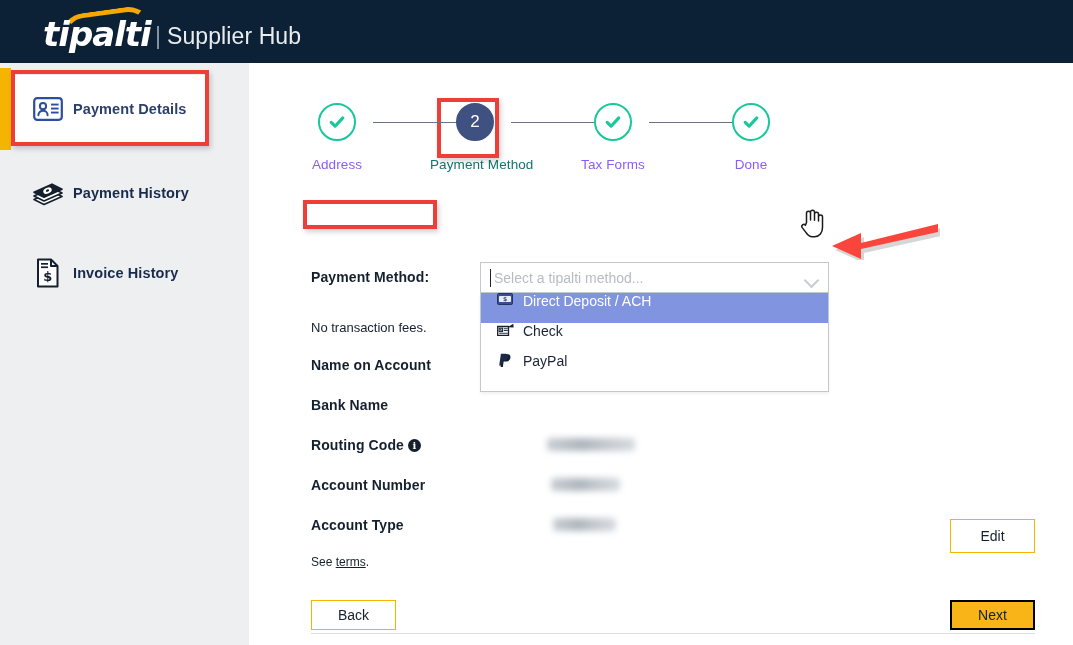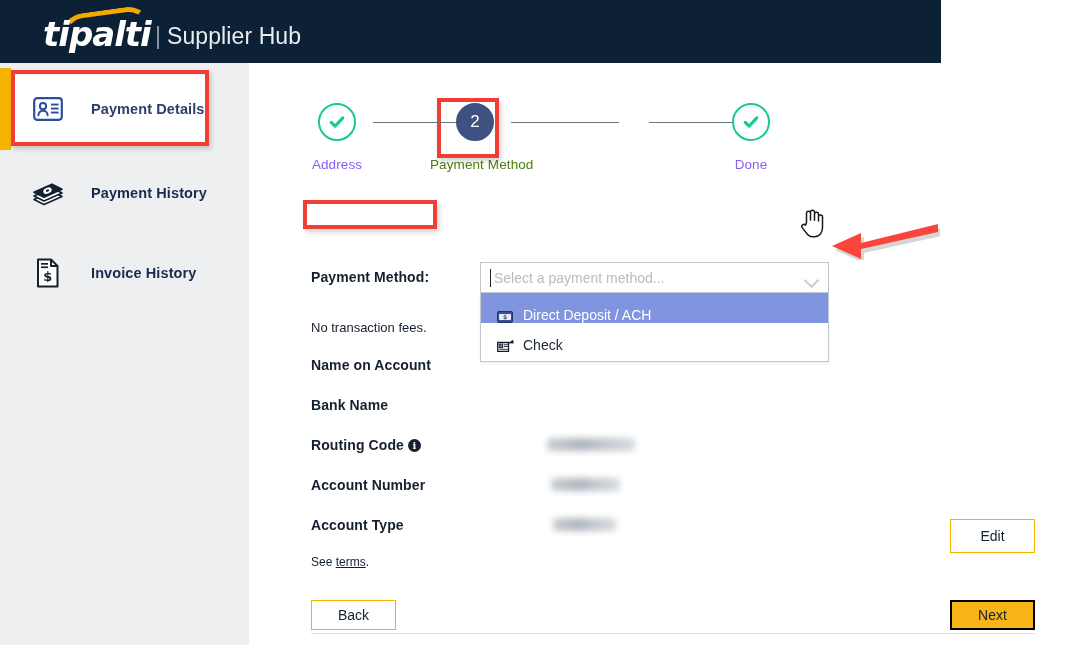--- a/index.html
+++ b/index.html
@@ -8,21 +8,21 @@
     width:1073px;height:645px;
     font-family:"Liberation Sans", sans-serif;
     background:#ffffff;
     overflow:hidden;
     position:relative;
     color:#1a2433;
   }
 
   
   .header{
-    position:absolute;left:0;top:0;width:941px;height:63px;
+    position:absolute;left:0;top:0;width:1073px;height:63px;
     background:#0d2136;
   }
   .logo-wrap{
     position:absolute;left:43px;top:10px;
     display:flex;align-items:flex-end;
   }
   .logo-mark{position:relative;width:102px;height:44px;}
   .logo-arc{
     position:absolute;left:20px;top:0px;width:76px;height:26px;
     border:5px solid #f5a800;
@@ -67,21 +67,21 @@
     top:12px;height:68px;background:#ffffff;left:11px;width:194px;
   }
   .side-item.item2{top:95px;}
   .side-item.item3{top:175px;}
   .side-icon{
     width:46px;margin-left:14px;display:flex;align-items:center;justify-content:center;
     flex:none;
   }
   .side-label{
     font-size:14.5px;font-weight:bold;color:#2b3f6b;
-    margin-left:20px;letter-spacing:.1px;
+    margin-left:2px;letter-spacing:.1px;
   }
   .side-item.item2 .side-label,.side-item.item3 .side-label{color:#182b4d;}
 
   
   .annot{
     position:absolute;border:4px solid #ef3e36;background:transparent;
     box-sizing:border-box;pointer-events:none;
     box-shadow:2px 3px 5px rgba(0,0,0,.18);
   }
   #annot-sidebar{left:11px;top:70px;width:198px;height:76px;}
@@ -100,21 +100,21 @@
     display:flex;align-items:center;justify-content:center;
     position:relative;z-index:2;background:#fff;
   }
   .step.done .circle{border:2px solid #18c79a;}
   .step.current .circle{background:#3e5180;border:2px solid #3e5180;}
   .step .num{color:#ffffff;font-size:17px;font-weight:400;}
   .step .lbl{
     margin-top:16px;font-size:13.5px;color:#8b5cf6;letter-spacing:.1px;
     white-space:nowrap;
   }
-  .step.current .lbl{color:#4d7c0f;}
+  .step.current .lbl{color:#0f766e;}
   .connector{
     position:absolute;height:1px;background:#6b7280;top:19px;z-index:1;
   }
 
   
   .field-label{
     position:absolute;font-size:14px;font-weight:bold;color:#15202e;
     letter-spacing:.1px;
   }
   .muted-note{
@@ -152,21 +152,21 @@
     border-right:2px solid #c9cdd3;border-bottom:2px solid #c9cdd3;
     transform:rotate(45deg);
   }
   .dropdown{
     position:absolute;left:231px;top:230px;width:349px;
     border:1px solid #c3c8ce;border-top:none;background:#fff;
     box-sizing:border-box;padding-bottom:8px;
     box-shadow:0 2px 3px rgba(0,0,0,.06);
   }
   .opt{
-    height:30px;display:flex;align-items:flex-end;padding-left:13px;
+    height:30px;display:flex;align-items:flex-start;padding-left:13px;
     font-size:14px;color:#1a2433;box-sizing:border-box;
   }
   .opt.sel{background:#8094e0;color:#ffffff;}
   .opt .oicon{width:22px;display:flex;align-items:center;justify-content:center;flex:none;}
   .opt .olbl{margin-left:7px;}
 
   
   .divider{position:absolute;left:62px;top:570px;width:724px;height:1px;background:#dcdfe3;}
   .btn{
     position:absolute;box-sizing:border-box;
@@ -259,20 +259,28 @@
       <div class="lbl">Address</div>
     </div>
 
     <div class="step current" style="left:119px;top:0;">
       <div class="circle">
         <span class="num">2</span>
       </div>
       <div class="lbl">Payment Method</div>
     </div>
 
+    <div class="step done" style="left:257px;top:0;">
+      <div class="circle">
+        <svg width="18" height="18" viewBox="0 0 18 18">
+          <path d="M3.2 9.4 L7.1 13.2 L14.8 4.9" fill="none" stroke="#18c79a" stroke-width="3.1" stroke-linecap="round" stroke-linejoin="round"></path>
+        </svg>
+      </div>
+      <div class="lbl">Tax Forms</div>
+    </div>
 
     <div class="step done" style="left:395px;top:0;">
       <div class="circle">
         <svg width="18" height="18" viewBox="0 0 18 18">
           <path d="M3.2 9.4 L7.1 13.2 L14.8 4.9" fill="none" stroke="#18c79a" stroke-width="3.1" stroke-linecap="round" stroke-linejoin="round"></path>
         </svg>
       </div>
       <div class="lbl">Done</div>
     </div>
   </div>
@@ -293,21 +301,21 @@
   <div class="blur-val" style="left:298px;top:375px;width:88px;"></div>
   <div class="blur-val" style="left:302px;top:415px;width:69px;"></div>
   <div class="blur-val" style="left:304px;top:455px;width:63px;"></div>
 
   <div class="terms-line">
     <span>See </span><a href="#">terms</a><span>.</span>
   </div>
 
   <div class="combo">
     <div class="caret-txt"></div>
-    <div class="ph">Select a payment method...</div>
+    <div class="ph">Select a tipalti method...</div>
     <div class="chev"></div>
   </div>
 
   <div class="dropdown">
     <div class="opt sel">
       <span class="oicon">
         <svg width="16" height="12" viewBox="0 0 16 12">
           <rect x="0.5" y="0.5" width="15" height="11" rx="1.2" fill="#3a4d8f" stroke="#223366" stroke-width="1"></rect>
           <rect x="2" y="3" width="12" height="6" rx="0.8" fill="#e8ecf7"></rect>
           <text x="8" y="8.2" font-family="DejaVu Sans, sans-serif" font-size="6" font-weight="bold" fill="#3a4d8f" text-anchor="middle">$</text>
@@ -325,20 +333,29 @@
           <text x="3.9" y="8.1" font-family="DejaVu Sans, sans-serif" font-size="3.4" font-weight="bold" fill="#15202e" text-anchor="middle">$</text>
           <rect x="6.8" y="5.3" width="4" height="0.9" fill="#15202e"></rect>
           <rect x="6.8" y="7.1" width="4" height="0.9" fill="#15202e"></rect>
           <rect x="2.2" y="9.8" width="8.6" height="0.9" fill="#15202e"></rect>
           <path d="M10.6 4.2 L16.3 0.8 L16.6 4.4 Z" fill="#15202e"></path>
         </svg>
       </span>
       <span class="olbl">Check</span>
     </div>
 
+    <div class="opt">
+      <span class="oicon">
+        <svg width="14" height="15" viewBox="0 0 14 15">
+          <path d="M2.6 14 L4.4 1.2 H9.1 C11.5 1.2 12.8 2.4 12.4 4.8 C12 7.3 10.3 8.6 7.7 8.6 H5.6 L4.9 14 Z" fill="#15202e"></path>
+          <path d="M1.2 12.4 L2.9 0.8 H7.2 C9.3 0.8 10.4 1.9 10.1 4 C9.7 6.3 8.2 7.5 5.9 7.5 H4 L3.4 12.4 Z" fill="#1a2a4a"></path>
+        </svg>
+      </span>
+      <span class="olbl">PayPal</span>
+    </div>
   </div>
 
   <div class="btn outline" id="btn-edit">Edit</div>
   <div class="divider"></div>
   <div class="btn outline" id="btn-back">Back</div>
   <div class="btn filled" id="btn-next">Next</div>
 </div>
 
 <div class="annot" id="annot-sidebar"></div>
 <div class="annot" id="annot-step"></div>

